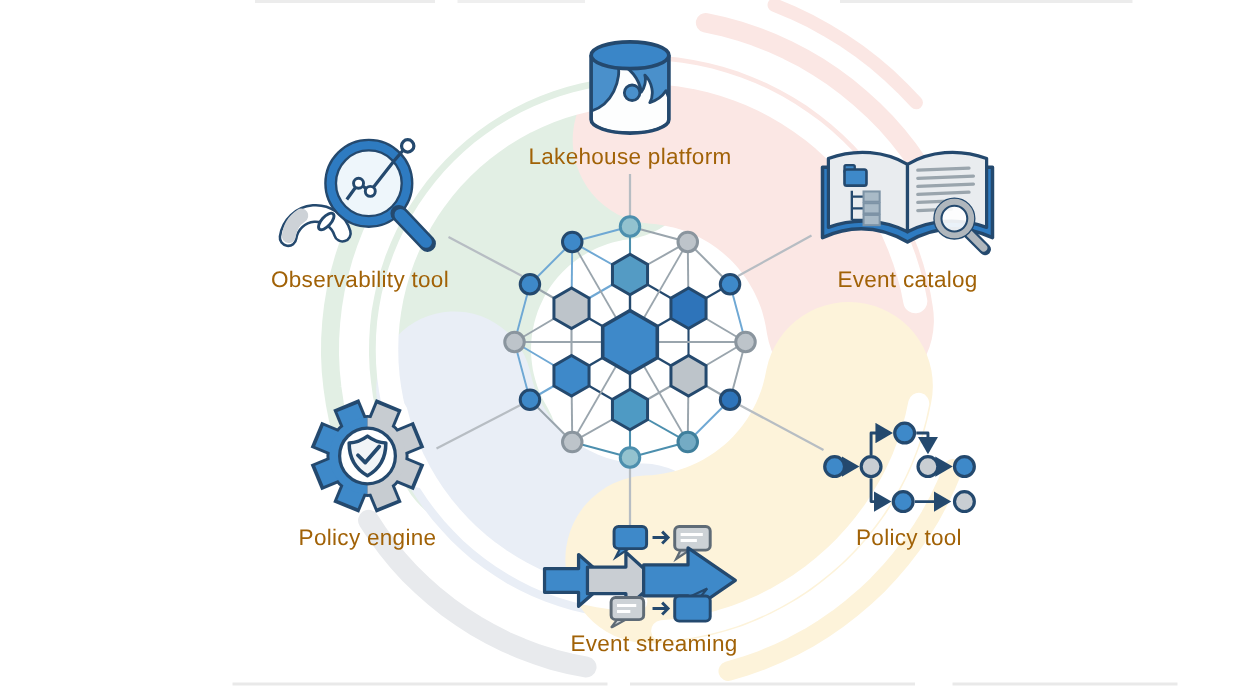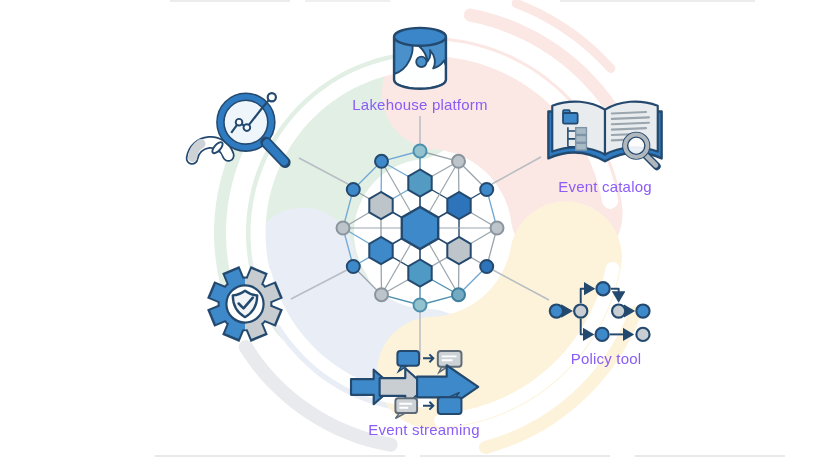--- a/index.html
+++ b/index.html
@@ -1,20 +1,20 @@
 <!DOCTYPE html>
 <html><head>
 <meta charset="utf-8">
 <style>
   html,body{margin:0;padding:0;background:#ffffff;}
   .canvas{position:relative;width:840px;height:458px;background:#ffffff;overflow:hidden;
           font-family:"Liberation Sans", sans-serif;}
   #scene{position:absolute;left:0;top:0;}
   .node{position:absolute;width:200px;display:flex;flex-direction:column;align-items:center;}
-  .node .label{font-size:15px;font-weight:500;color:#8b5cf6;letter-spacing:.2px;white-space:nowrap;
+  .node .label{font-size:15px;font-weight:500;color:#a16207;letter-spacing:.2px;white-space:nowrap;
                text-align:center;margin-top:2px;}
   .icon{display:block;}
 </style>
 </head>
 <body>
 
 <div class="canvas">
 
   <svg id="scene" width="840" height="458" viewBox="0 0 840 458">
       <path d="M412.4,106.0L405.8,106.9L399.2,108.3L392.7,110.0L386.3,112.0L380.1,114.3L373.9,117.0L367.9,120.0L362.1,123.3L356.4,126.9L351.0,130.8L345.7,134.9L340.7,139.4L335.9,144.1L331.4,149.0L327.1,154.2L323.1,159.6L319.4,165.2L316.0,170.9L313.0,176.9L310.2,183.0L307.7,189.2L305.6,195.6L303.8,202.0L302.4,208.6L301.2,215.2L300.5,221.8L300.1,228.5L300.0,235.2L300.3,241.9L301.0,248.6L301.9,255.2L303.3,261.8L305.0,268.3L307.0,274.7L309.3,280.9L312.0,287.1L315.0,293.1L318.3,298.9" stroke="#e2efe4" stroke-width="108" fill="none" stroke-linecap="round"></path>
@@ -144,20 +144,21 @@
       <circle cx="63" cy="37" r="26" fill="#eef6fb" stroke="#2e7bc1" stroke-width="7"></circle>
       <circle cx="63" cy="37" r="29.6" fill="none" stroke="#24496e" stroke-width="1.6"></circle>
       <circle cx="63" cy="37" r="22.4" fill="none" stroke="#24496e" stroke-width="1.6"></circle>
       <path d="M48,48 L56,37 L64,42.5 L80,22 L88.5,12" fill="none" stroke="#24496e" stroke-width="2.2" stroke-linejoin="round"></path>
       <circle cx="56" cy="37" r="3.4" fill="#ffffff" stroke="#24496e" stroke-width="2"></circle>
       <circle cx="64" cy="42.5" r="3.4" fill="#ffffff" stroke="#24496e" stroke-width="2"></circle>
       <circle cx="89.5" cy="11.5" r="4.2" fill="#ffffff" stroke="#24496e" stroke-width="2.2"></circle>
       <line x1="83.5" y1="57.5" x2="103" y2="78" stroke="#24496e" stroke-width="11.5" stroke-linecap="round"></line>
       <line x1="84.5" y1="58.5" x2="102" y2="77" stroke="#2e7bc1" stroke-width="8" stroke-linecap="round"></line>
     </svg>
+    <div class="label">Observability tool</div>
   </div>
 
   <div class="node" style="left:505px;top:92px;">
     <svg class="icon" width="124" height="84" viewBox="0 0 126 86">
       <path d="M5,20 L5,68 C25,59 44,60 63,71 C82,60 101,59 121,68 L121,20 Z" fill="#2e7bc1" stroke="#24496e" stroke-width="2.4" stroke-linejoin="round"></path>
       <path d="M9,14 C28,7 48,9 63,18 L63,64 C48,56 28,54 9,61 Z" fill="#e9ecef" stroke="#24496e" stroke-width="2.2" stroke-linejoin="round"></path>
       <path d="M117,14 C98,7 78,9 63,18 L63,64 C78,56 98,54 117,61 Z" fill="#e9ecef" stroke="#24496e" stroke-width="2.2" stroke-linejoin="round"></path>
       <line x1="63" y1="18" x2="63" y2="64" stroke="#24496e" stroke-width="2"></line>
 
       <rect x="20" y="18.5" width="7" height="5" rx="1" fill="#3e89c9" stroke="#24496e" stroke-width="1.6"></rect>
@@ -220,20 +221,21 @@
           <line x1="48" y1="11.5" x2="48" y2="82.5" transform="rotate(67.5 48 47)"></line>
           <line x1="48" y1="11.5" x2="48" y2="82.5" transform="rotate(112.5 48 47)"></line>
           <line x1="48" y1="11.5" x2="48" y2="82.5" transform="rotate(157.5 48 47)"></line>
         </g>
         <circle cx="48" cy="47" r="26" fill="#c7ccd1"></circle>
       </g>
       <circle cx="48" cy="47" r="19" fill="#ffffff" stroke="#24496e" stroke-width="2.2"></circle>
       <path d="M48,33.5 C52,36.5 56.5,38 60.5,38.2 C60.5,47 57,55.5 48,60.5 C39,55.5 35.5,47 35.5,38.2 C39.5,38 44,36.5 48,33.5 Z" fill="#f1f4f7" stroke="#24496e" stroke-width="2.4" stroke-linejoin="round"></path>
       <path d="M41.5,46.5 L46.5,51.5 L56,40.5" fill="none" stroke="#24496e" stroke-width="2.6" stroke-linecap="round" stroke-linejoin="round"></path>
     </svg>
+    <div class="label">Policy engine</div>
   </div>
 
   <div class="node" style="left:506px;top:278px;">
     <svg class="icon" width="120" height="70" viewBox="0 0 122 72">
       <defs>
         <marker id="ln-arr" markerWidth="7" markerHeight="7" refX="5" refY="3.5" orient="auto">
           <path d="M0,0 L6,3.5 L0,7 Z" fill="#24496e"></path>
         </marker>
       </defs>
       <g fill="none" stroke="#24496e" stroke-width="2" marker-end="url(#ln-arr)" stroke-linejoin="round">
@@ -250,21 +252,21 @@
         <circle cx="58" cy="11" r="6.8" fill="#3e89c9"></circle>
         <circle cx="74" cy="34" r="6.8" fill="#c9ced3"></circle>
         <circle cx="99" cy="34" r="6.8" fill="#3e89c9"></circle>
         <circle cx="57" cy="58" r="6.8" fill="#3e89c9"></circle>
         <circle cx="99" cy="58" r="6.8" fill="#c9ced3"></circle>
       </g>
     </svg>
     <div class="label">Policy tool</div>
   </div>
 
-  <div class="node" style="left:324px;top:348px;">
+  <div class="node" style="left:336px;top:348px;">
     <svg class="icon" width="160" height="71" viewBox="0 0 162 72">
 
       <path d="M58,18 L55,24 L64,18 Z" fill="#3e89c9" stroke="#24496e" stroke-width="1.5"></path>
       <rect x="54" y="3" width="22" height="15" rx="3" fill="#3e89c9" stroke="#24496e" stroke-width="2"></rect>
       <path d="M80,10.5 H90 M86.5,6.5 L90.5,10.5 L86.5,14.5" fill="none" stroke="#24496e" stroke-width="2"></path>
       <path d="M99,19 L96,25 L105,19 Z" fill="#cdd2d6" stroke="#5f6b76" stroke-width="1.5"></path>
       <rect x="95" y="3" width="24" height="16" rx="3" fill="#cdd2d6" stroke="#5f6b76" stroke-width="2"></rect>
       <path d="M99,8.5 H114 M99,12.5 H110" stroke="#ffffff" stroke-width="2"></path>
 
       <path d="M7,31.5 H30 V22 L50,39.5 L30,57 V47.5 H7 Z" fill="#3e89c9" stroke="#24496e" stroke-width="2.2" stroke-linejoin="round"></path>

